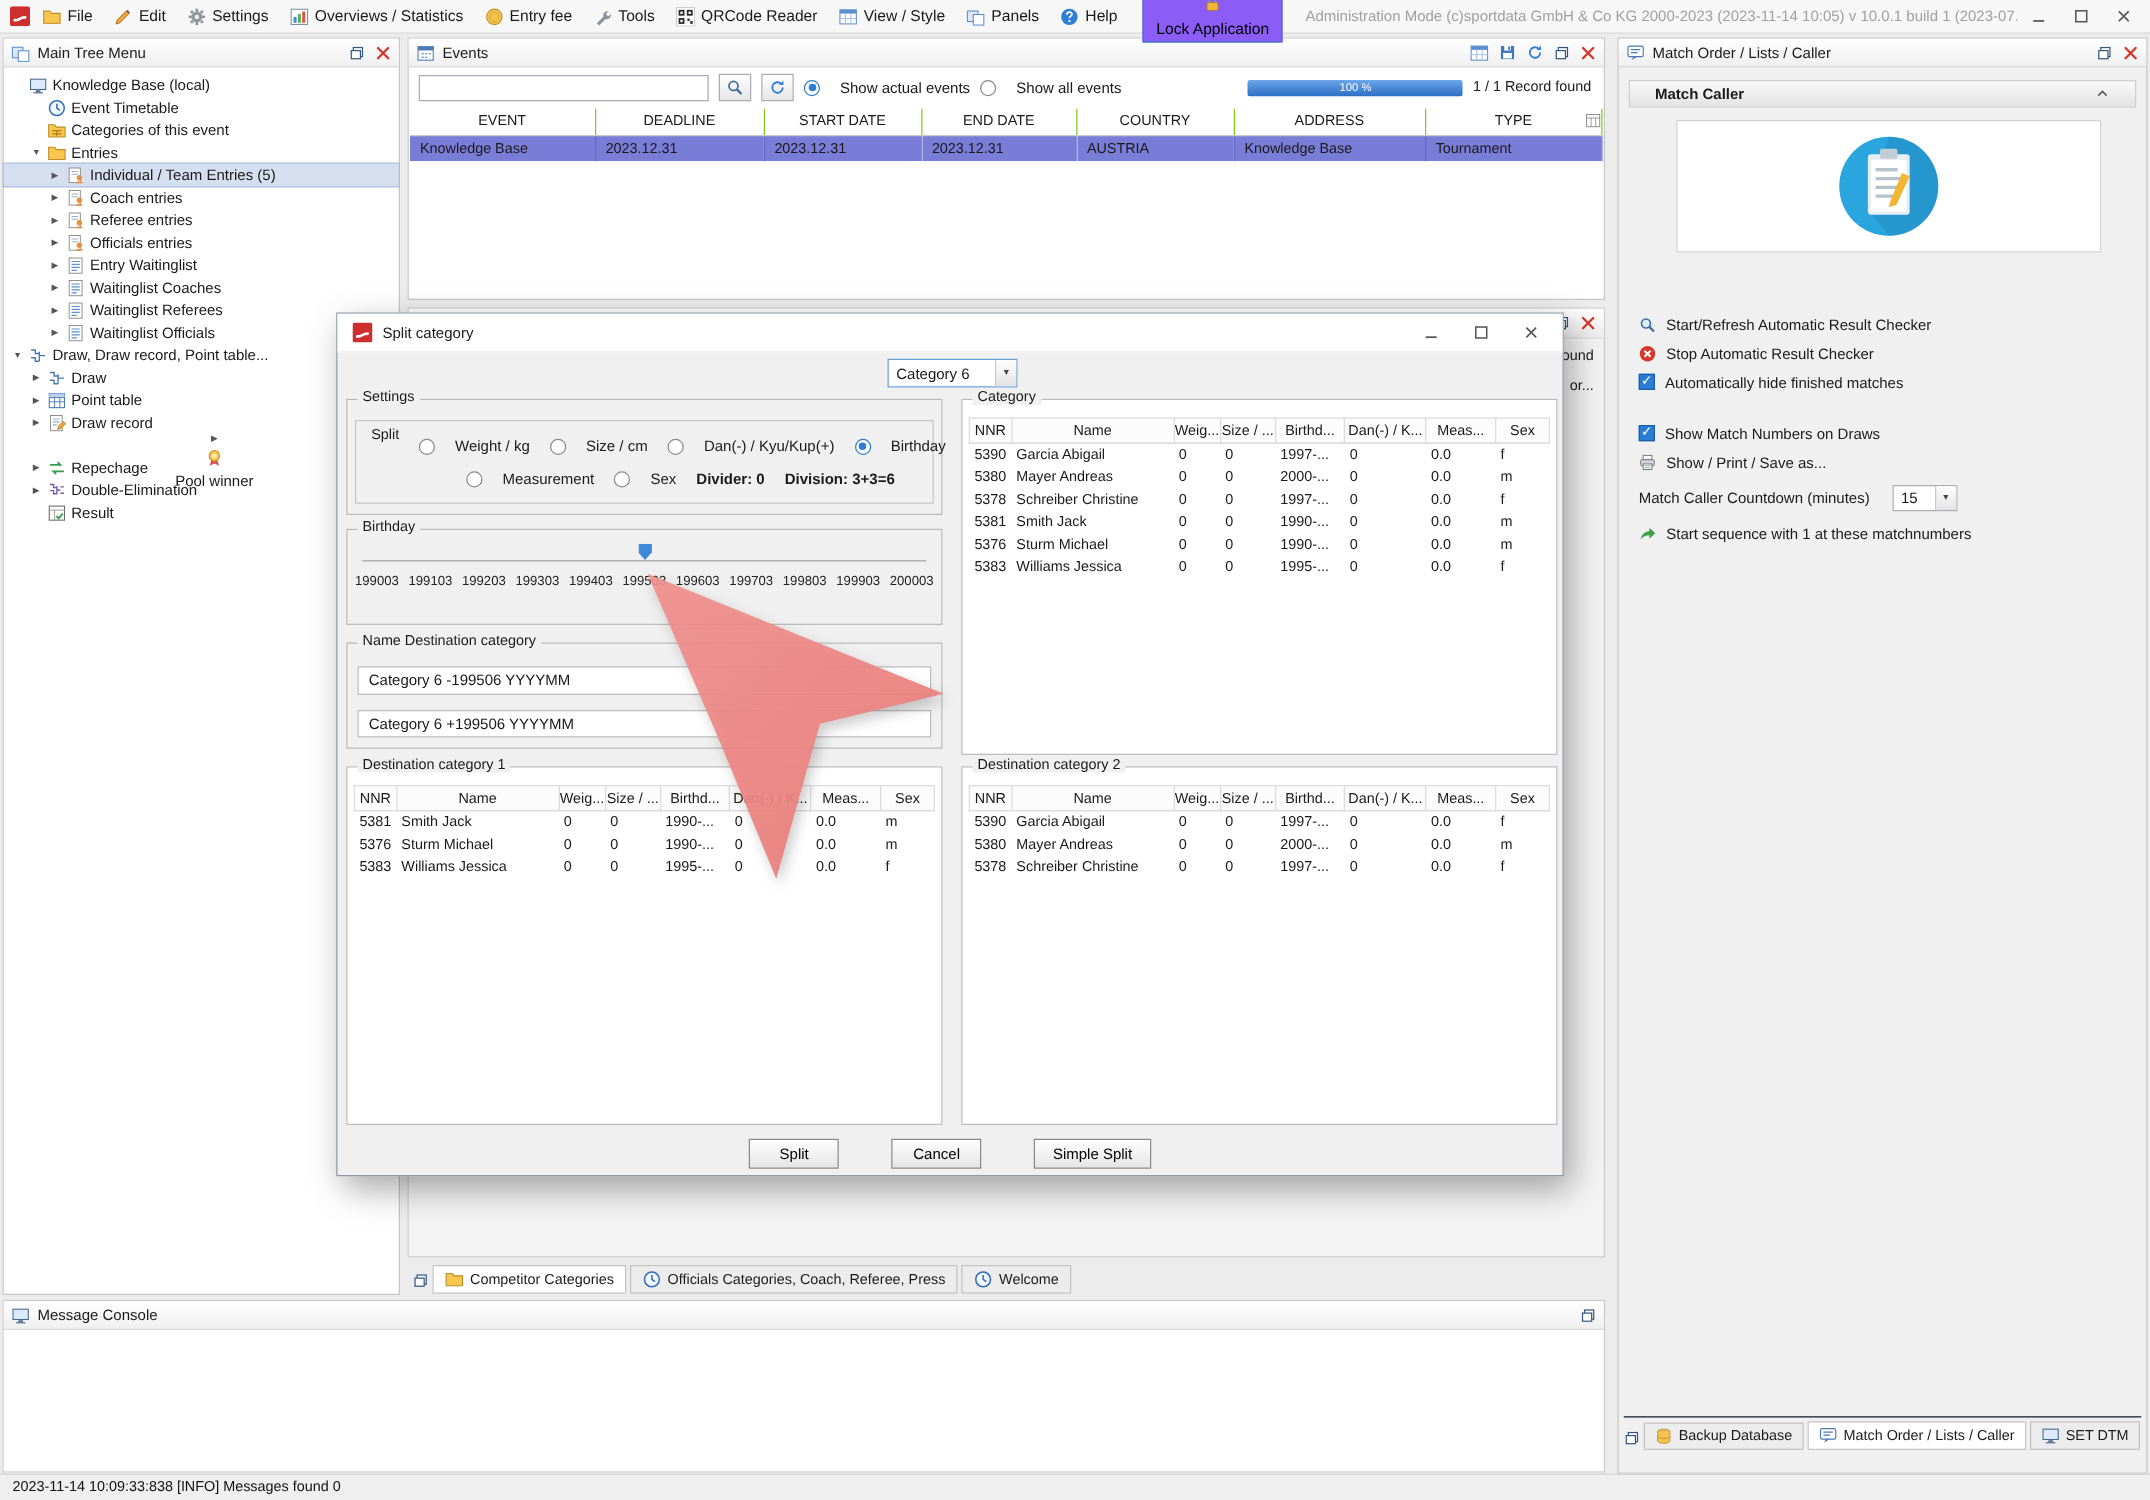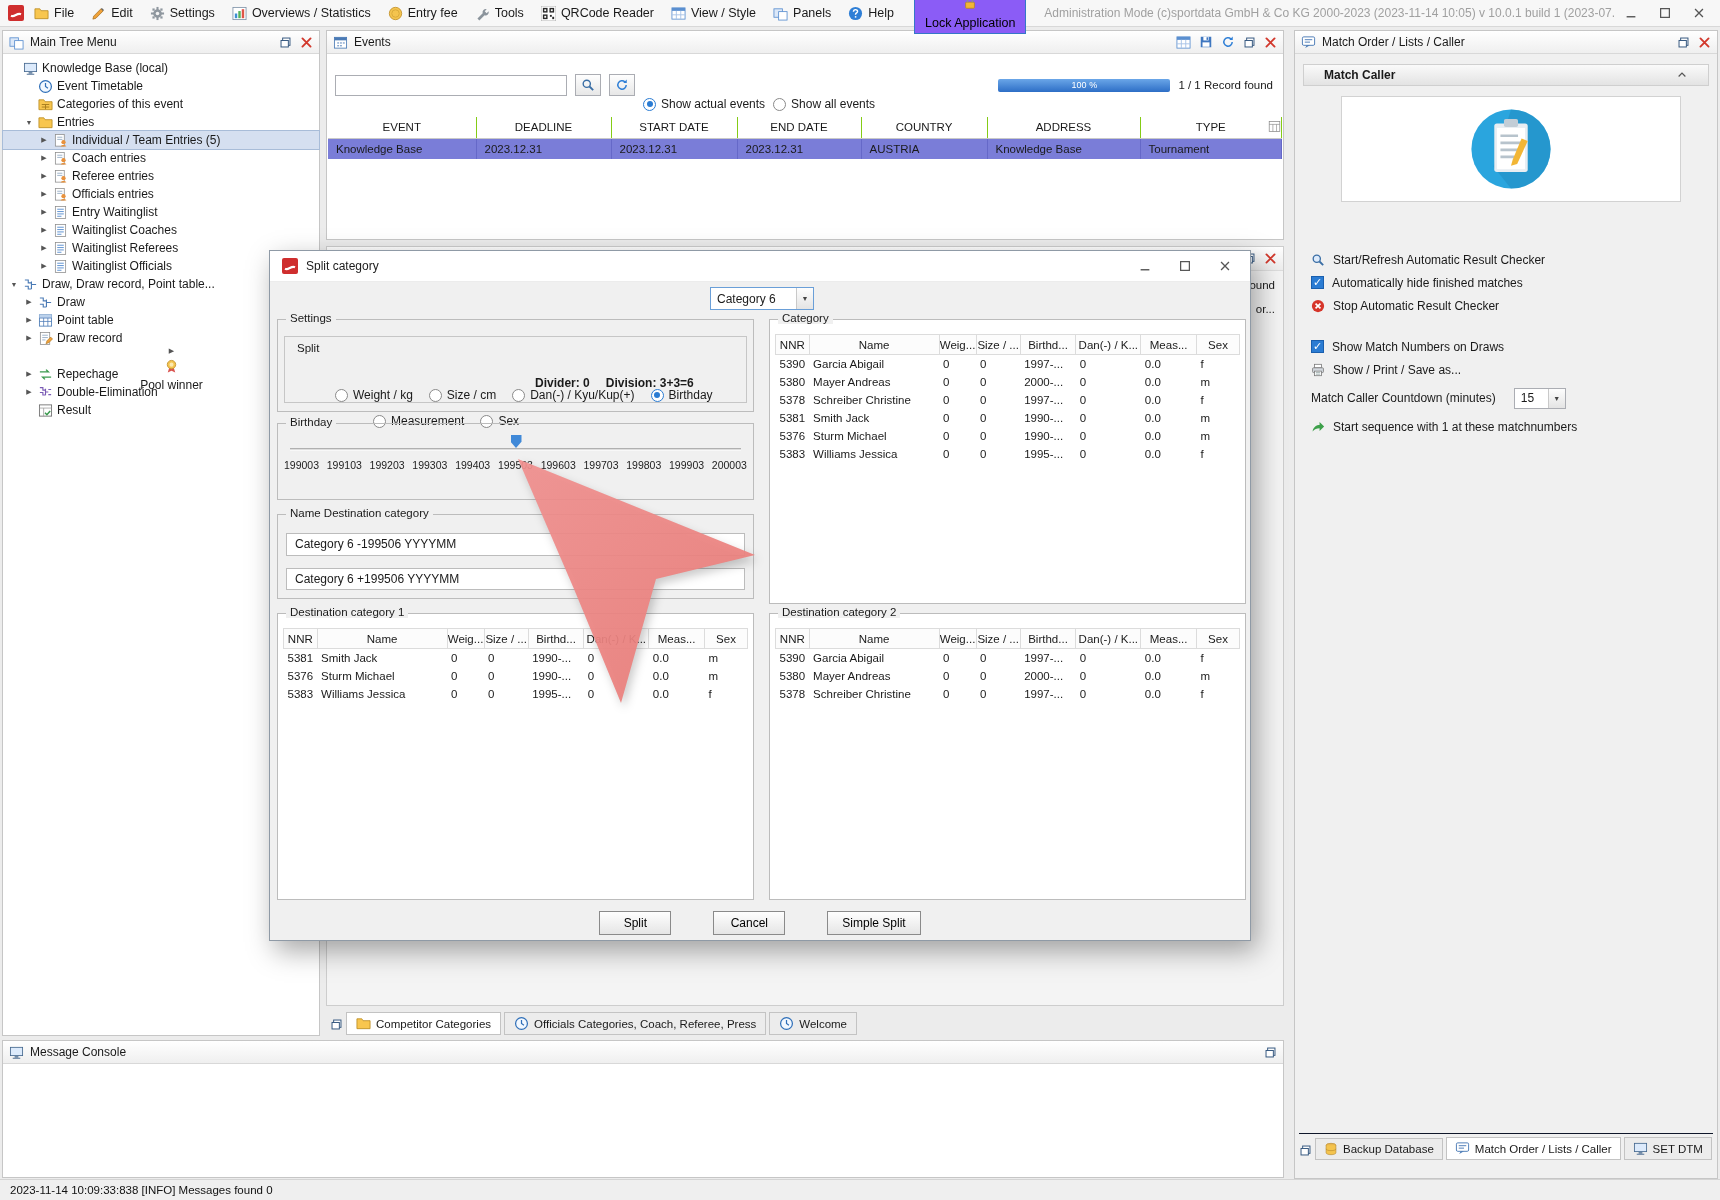--- a/index.html
+++ b/index.html
@@ -25,21 +25,21 @@
 .tree-body{padding:5px 0;}
 .tree-row{display:flex;align-items:center;gap:4px;height:18px;white-space:nowrap;font-size:12px;}
 .tree-row.sel{background:#d5dff0;outline:1px solid #a8bcd8;}
 .tree-arrow{width:10px;font-size:7px;color:#555;text-align:center;flex:none;}
 .tree-ic{width:15px;height:15px;flex:none;display:inline-flex;}
 
 .events-panel{left:326px;top:30px;width:958px;height:210px;}
 .ev-toolbar{display:flex;align-items:center;gap:8px;padding:5px 8px 4px;}
 .search-input{width:232px;height:21px;border:1px solid #abadb3;padding:0 4px;font:inherit;}
 .tool-btn{width:26px;height:22px;border:1px solid #abadb3;background:linear-gradient(#fefefe,#e7e7e7);display:inline-flex;align-items:center;justify-content:center;}
-.radio-row{display:flex;align-items:center;gap:5px;font-size:12px;white-space:nowrap;margin-top:38px;}
+.radio-row{display:flex;align-items:center;gap:16px;font-size:12px;white-space:nowrap;}
 .radio{width:13px;height:13px;border:1px solid #8a8a8a;border-radius:50%;background:#fff;position:relative;flex:none;}
 .radio.sel{border-color:#2b7cd3;}
 .radio.sel::after{content:"";position:absolute;inset:2.5px;background:#2b7cd3;border-radius:50%;}
 .progress{margin-left:auto;width:172px;height:13px;border-radius:2px;background:linear-gradient(#6aa6e8,#2d6ec6);color:#fff;font-size:9px;display:flex;align-items:center;justify-content:center;}
 .record-found{font-size:11.5px;white-space:nowrap;padding-right:2px;}
 .events-table-wrap{position:relative;margin:2px 1px 0;}
 .events-table{width:100%;border-collapse:collapse;table-layout:fixed;font-size:11.5px;}
 .events-table th{font-weight:normal;height:21px;border-right:1px solid #84cc16;border-bottom:1px solid #c9c9c9;background:#fff;overflow:hidden;}
 .events-table th:nth-child(1){width:148px}.events-table th:nth-child(2){width:135px}.events-table th:nth-child(3){width:126px}.events-table th:nth-child(4){width:124px}.events-table th:nth-child(5){width:126px}.events-table th:nth-child(6){width:153px}
 .events-table td{height:21px;padding:0 8px;border-right:1px solid #6568c8;overflow:hidden;white-space:nowrap;}
@@ -739,31 +739,31 @@
     <div class="opt-row">
       <span class="ic">
           <svg xmlns="http://www.w3.org/2000/svg" viewBox="0 0 16 16" width="14" height="14">
             <circle cx="6.6" cy="6.6" r="4.1" fill="#dceafb" stroke="#3a6ea5" stroke-width="1.5"></circle>
             <path d="M9.7 9.7l4.2 4.2" stroke="#3a6ea5" stroke-width="2.1"></path>
           </svg>
         </span>
       <span>Start/Refresh Automatic Result Checker</span>
     </div>
     <div class="opt-row">
-      <span class="cb"></span>
-      <span>Automatically hide finished matches</span>
-    </div>
-    <div class="opt-row">
       <span class="ic">
           <svg xmlns="http://www.w3.org/2000/svg" viewBox="0 0 16 16" width="14" height="14">
             <circle cx="8" cy="8" r="7" fill="#d6352a"></circle>
             <path d="M5.2 5.2l5.6 5.6M10.8 5.2l-5.6 5.6" stroke="#fff" stroke-width="1.9"></path>
           </svg>
         </span>
       <span>Stop Automatic Result Checker</span>
+    </div>
+    <div class="opt-row">
+      <span class="cb"></span>
+      <span>Automatically hide finished matches</span>
     </div>
     <div class="opt-row opt-gap">
       <span class="cb"></span>
       <span>Show Match Numbers on Draws</span>
     </div>
     <div class="opt-row">
       <span class="ic">
           <svg xmlns="http://www.w3.org/2000/svg" viewBox="0 0 16 16" width="14" height="14">
             <rect x="4" y="1.5" width="8" height="4" fill="#fff" stroke="#777" stroke-width=".9"></rect>
             <rect x="1.8" y="5.5" width="12.4" height="5.4" rx="1" fill="#d3d8de" stroke="#777" stroke-width=".9"></rect>

